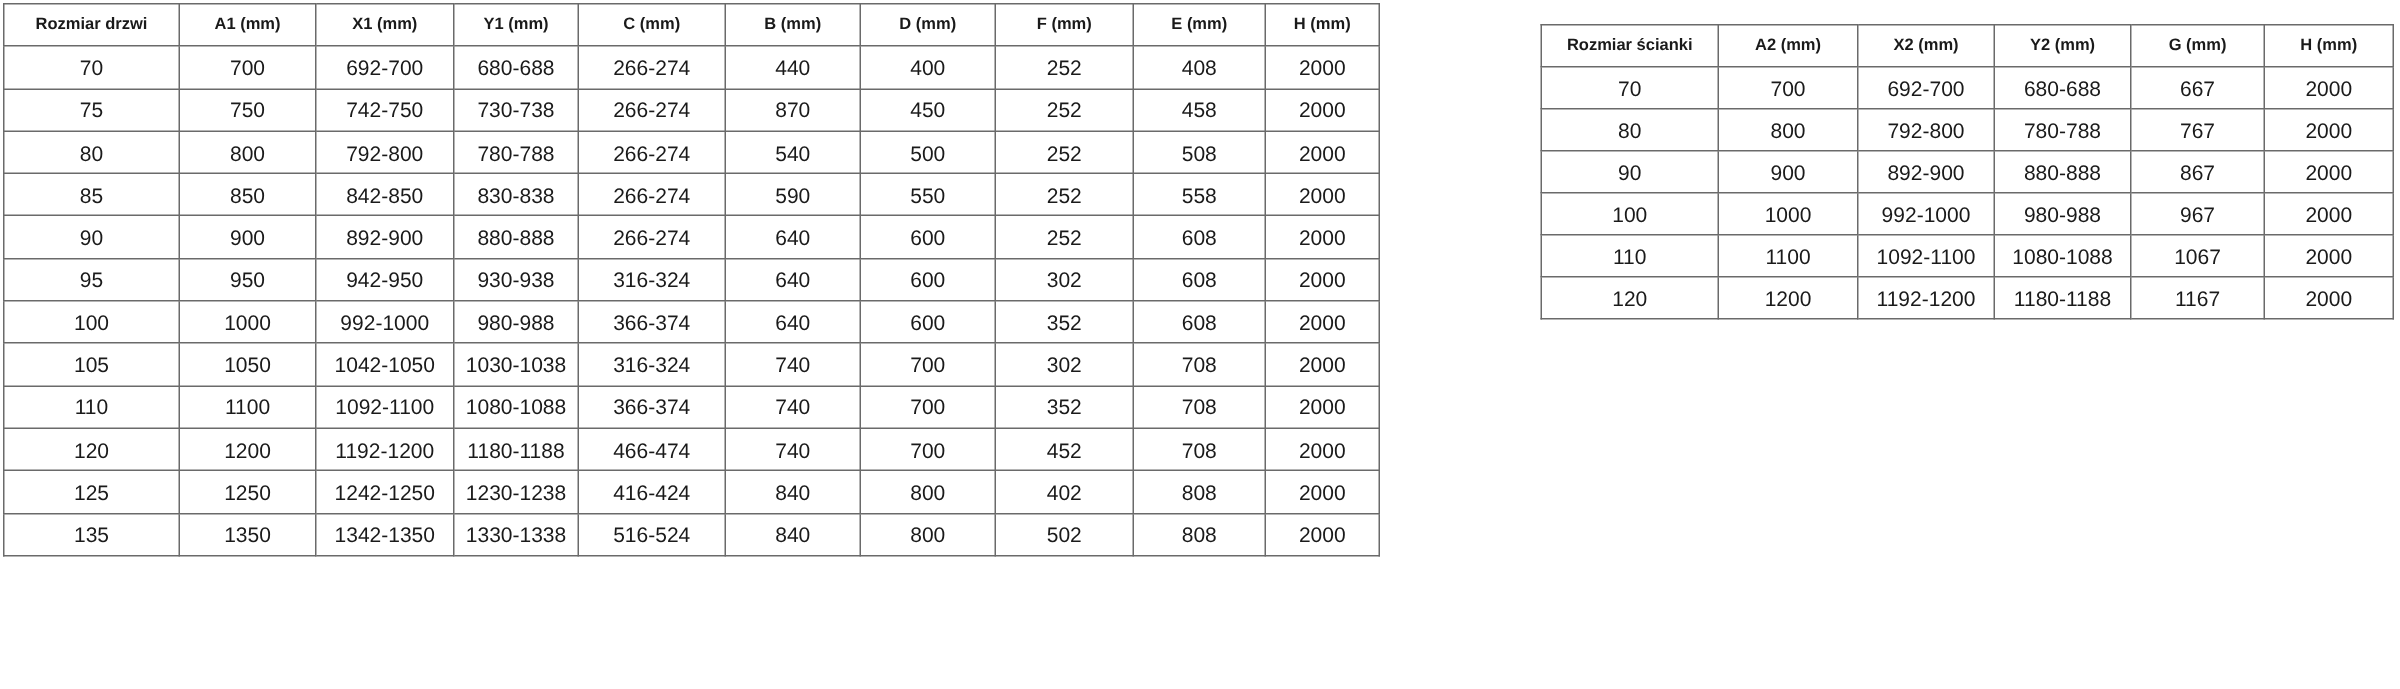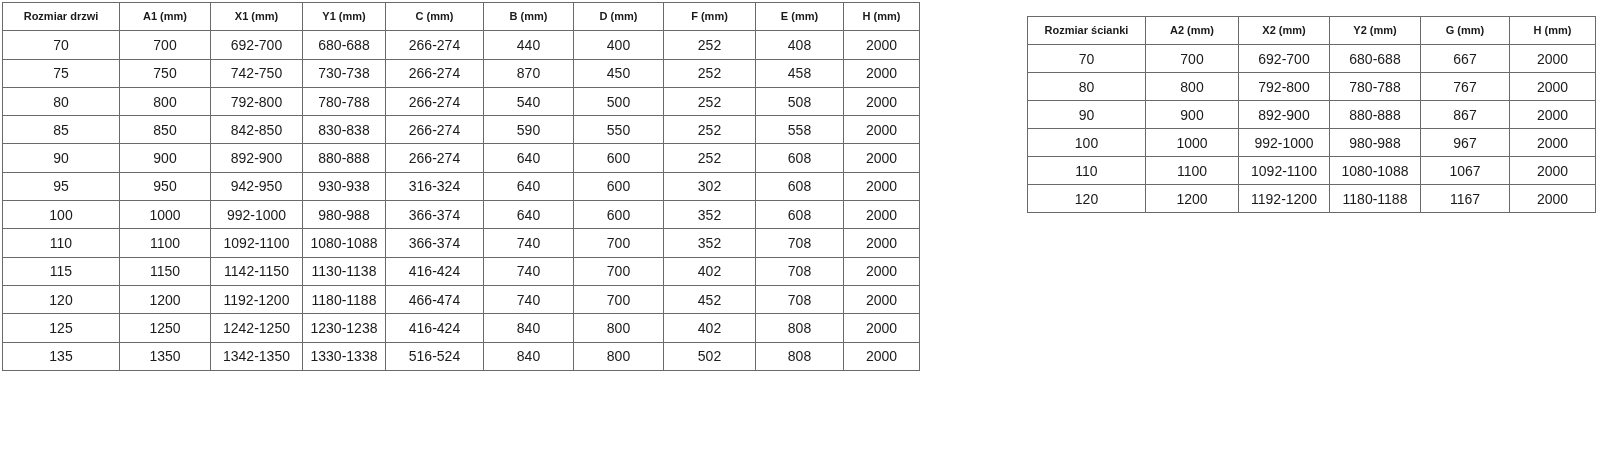--- a/index.html
+++ b/index.html
@@ -161,40 +161,40 @@
           <td>992-1000</td>
           <td>980-988</td>
           <td>366-374</td>
           <td>640</td>
           <td>600</td>
           <td>352</td>
           <td>608</td>
           <td>2000</td>
         </tr>
         <tr>
+          <td>105</td>
+          <td>1050</td>
+          <td>1042-1050</td>
+          <td>1030-1038</td>
+          <td>316-324</td>
+          <td>740</td>
+          <td>700</td>
+          <td>302</td>
+          <td>708</td>
+          <td>2000</td>
+        </tr>
+        <tr>
           <td>110</td>
           <td>1100</td>
           <td>1092-1100</td>
           <td>1080-1088</td>
           <td>366-374</td>
           <td>740</td>
           <td>700</td>
           <td>352</td>
-          <td>708</td>
-          <td>2000</td>
-        </tr>
-        <tr>
-          <td>115</td>
-          <td>1150</td>
-          <td>1142-1150</td>
-          <td>1130-1138</td>
-          <td>416-424</td>
-          <td>740</td>
-          <td>700</td>
-          <td>402</td>
           <td>708</td>
           <td>2000</td>
         </tr>
         <tr>
           <td>120</td>
           <td>1200</td>
           <td>1192-1200</td>
           <td>1180-1188</td>
           <td>466-474</td>
           <td>740</td>

